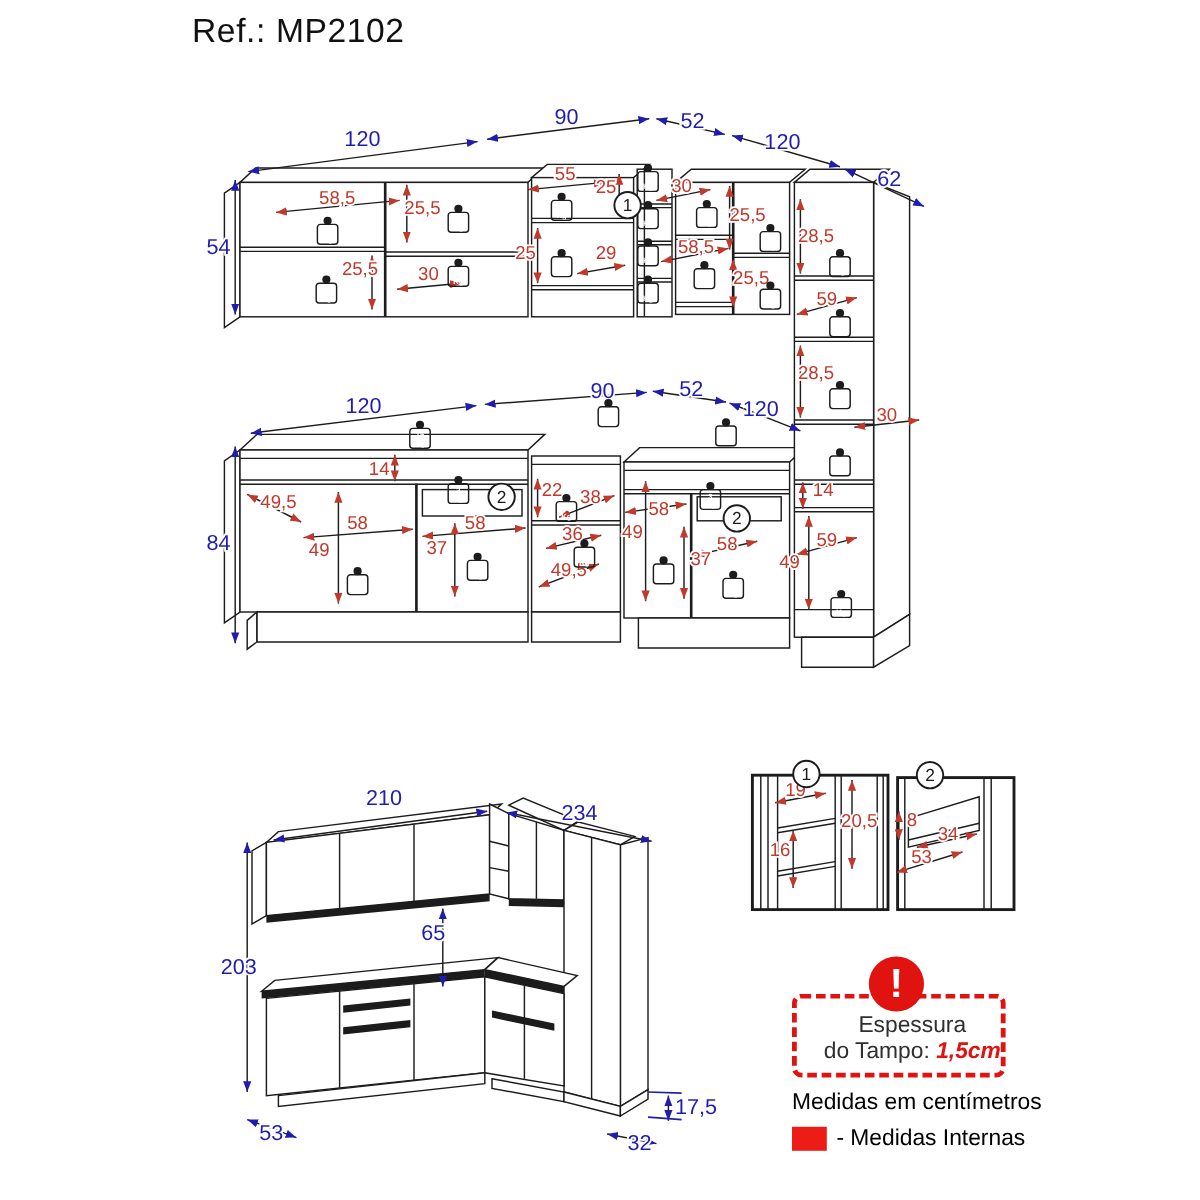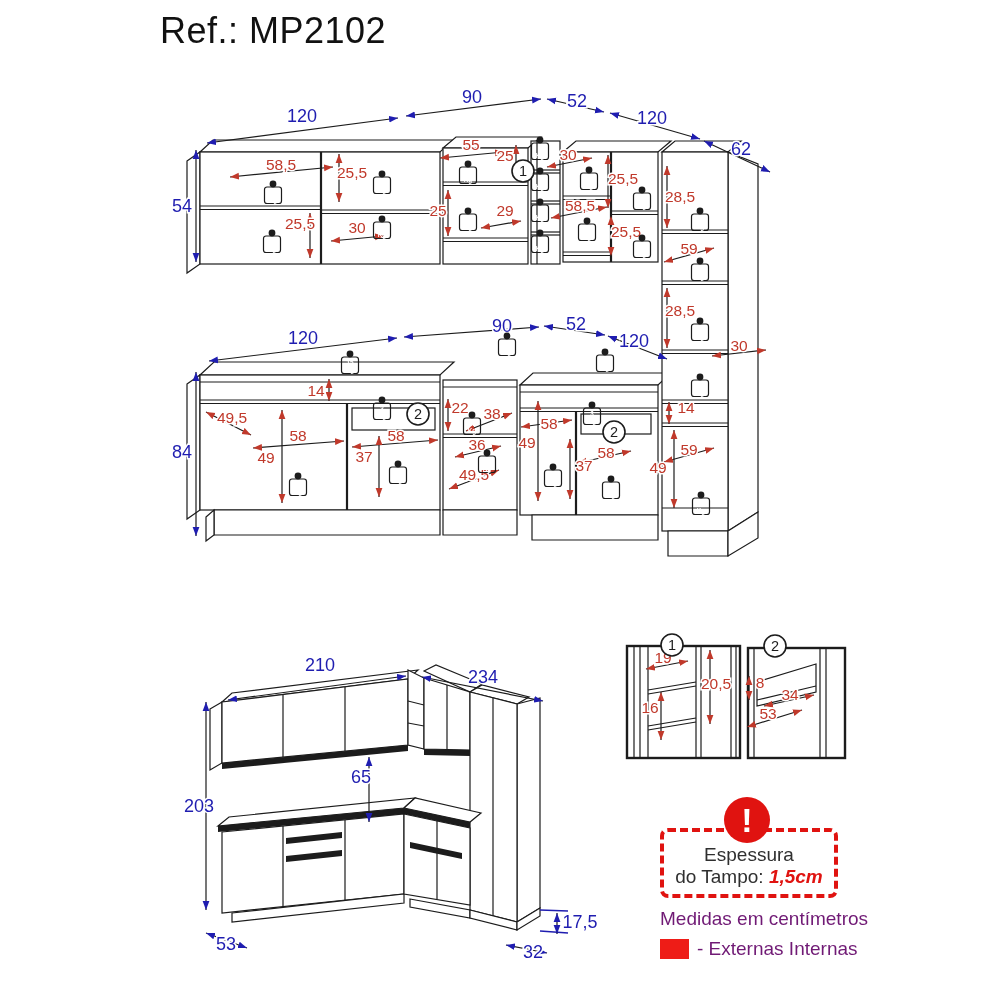--- a/index.html
+++ b/index.html
@@ -2,41 +2,41 @@
 <html style="--line: #1c1c1c; --int: #c0392b; --ext: #1f1db0; --warn: #e01310; --lred: #ee1c17; --lblue: #1511d1;"><head>
 <meta charset="utf-8">
 <style>
   :root{
     --line:#1c1c1c; --int:#c0392b; --ext:#1f1db0;
     --warn:#e01310; --lred:#ee1c17; --lblue:#1511d1;
   }
   html,body{margin:0;padding:0;background:#fff;}
   .canvas{position:relative;width:1000px;height:1000px;background:#fff;overflow:hidden;
           font-family:"Liberation Sans",sans-serif;}
-  .page-title{position:absolute;left:160px;top:10px;font-size:36px;color:#111;letter-spacing:0.5px;}
+  .page-title{position:absolute;left:160px;top:10px;font-size:28px;color:#111;letter-spacing:0.5px;}
   #diagram-svg{position:absolute;left:0;top:0;}
   #diagram-svg line,#diagram-svg path,#diagram-svg rect{stroke:var(--line);stroke-width:1.2;fill:none;}
   #diagram-svg .f{fill:#fff;}
   #diagram-svg .dk{fill:var(--line);stroke:none;}
   #diagram-svg .n{fill:none;}
   #diagram-svg .div{stroke-width:2.2;}
   #diagram-svg .thick{stroke-width:2.4;}
   #diagram-svg .ext{stroke:var(--ext);stroke-width:1.4;}
   #diagram-svg text{font-family:"Liberation Sans",sans-serif;}
   .dim-label{text-anchor:middle;paint-order:stroke;stroke:#fff;stroke-width:3px;}
   .wt{fill:#fff;font-size:6.3px;font-weight:bold;text-anchor:middle;stroke:none;}
   .co{font-size:14.5px;text-anchor:middle;fill:var(--line);stroke:none;}
   .warning-box{position:absolute;left:660px;top:828px;width:170px;height:56px;
     border:4px dashed var(--warn);border-radius:8px;display:flex;align-items:center;
-    justify-content:center;text-align:center;font-size:19px;color:#2f2f2f;line-height:1.15;padding-top:6px;}
+    justify-content:flex-end;text-align:center;font-size:19px;color:#2f2f2f;line-height:1.15;padding-top:6px;}
   .warning-icon{position:absolute;left:724px;top:797px;width:46px;height:46px;border-radius:50%;
     background:var(--warn);color:#fff;font-size:34px;font-weight:bold;display:flex;
     align-items:center;justify-content:center;z-index:3;}
   .warn-val{color:var(--warn);font-weight:bold;font-style:italic;}
-  .legend{position:absolute;left:660px;top:908px;color:#701a75;font-size:19px;}
+  .legend{position:absolute;left:660px;top:908px;color:#000000;font-size:19px;}
   .legend-title{margin-bottom:8px;}
   .legend-row{display:flex;align-items:center;margin-bottom:7px;}
   .swatch{display:inline-block;width:29px;height:20px;margin-right:8px;}
   .swatch.red{background:var(--lred);}
   .swatch.blue{background:var(--lblue);}
 </style>
 </head>
 <body>
 
 <div class="canvas">
@@ -642,17 +642,17 @@
       <span>Espessura</span><br>
       <span>do Tampo:</span>
       <strong class="warn-val">1,5cm</strong>
     </div>
   </div>
 
   <div class="legend">
     <div class="legend-title">Medidas em centímetros</div>
     <div class="legend-row">
       <span class="swatch red"></span>
-      <span class="legend-label">- Externas Internas</span>
+      <span class="legend-label">- Medidas Internas</span>
     </div>
   </div>
 
 </div>
 
 </body></html>

